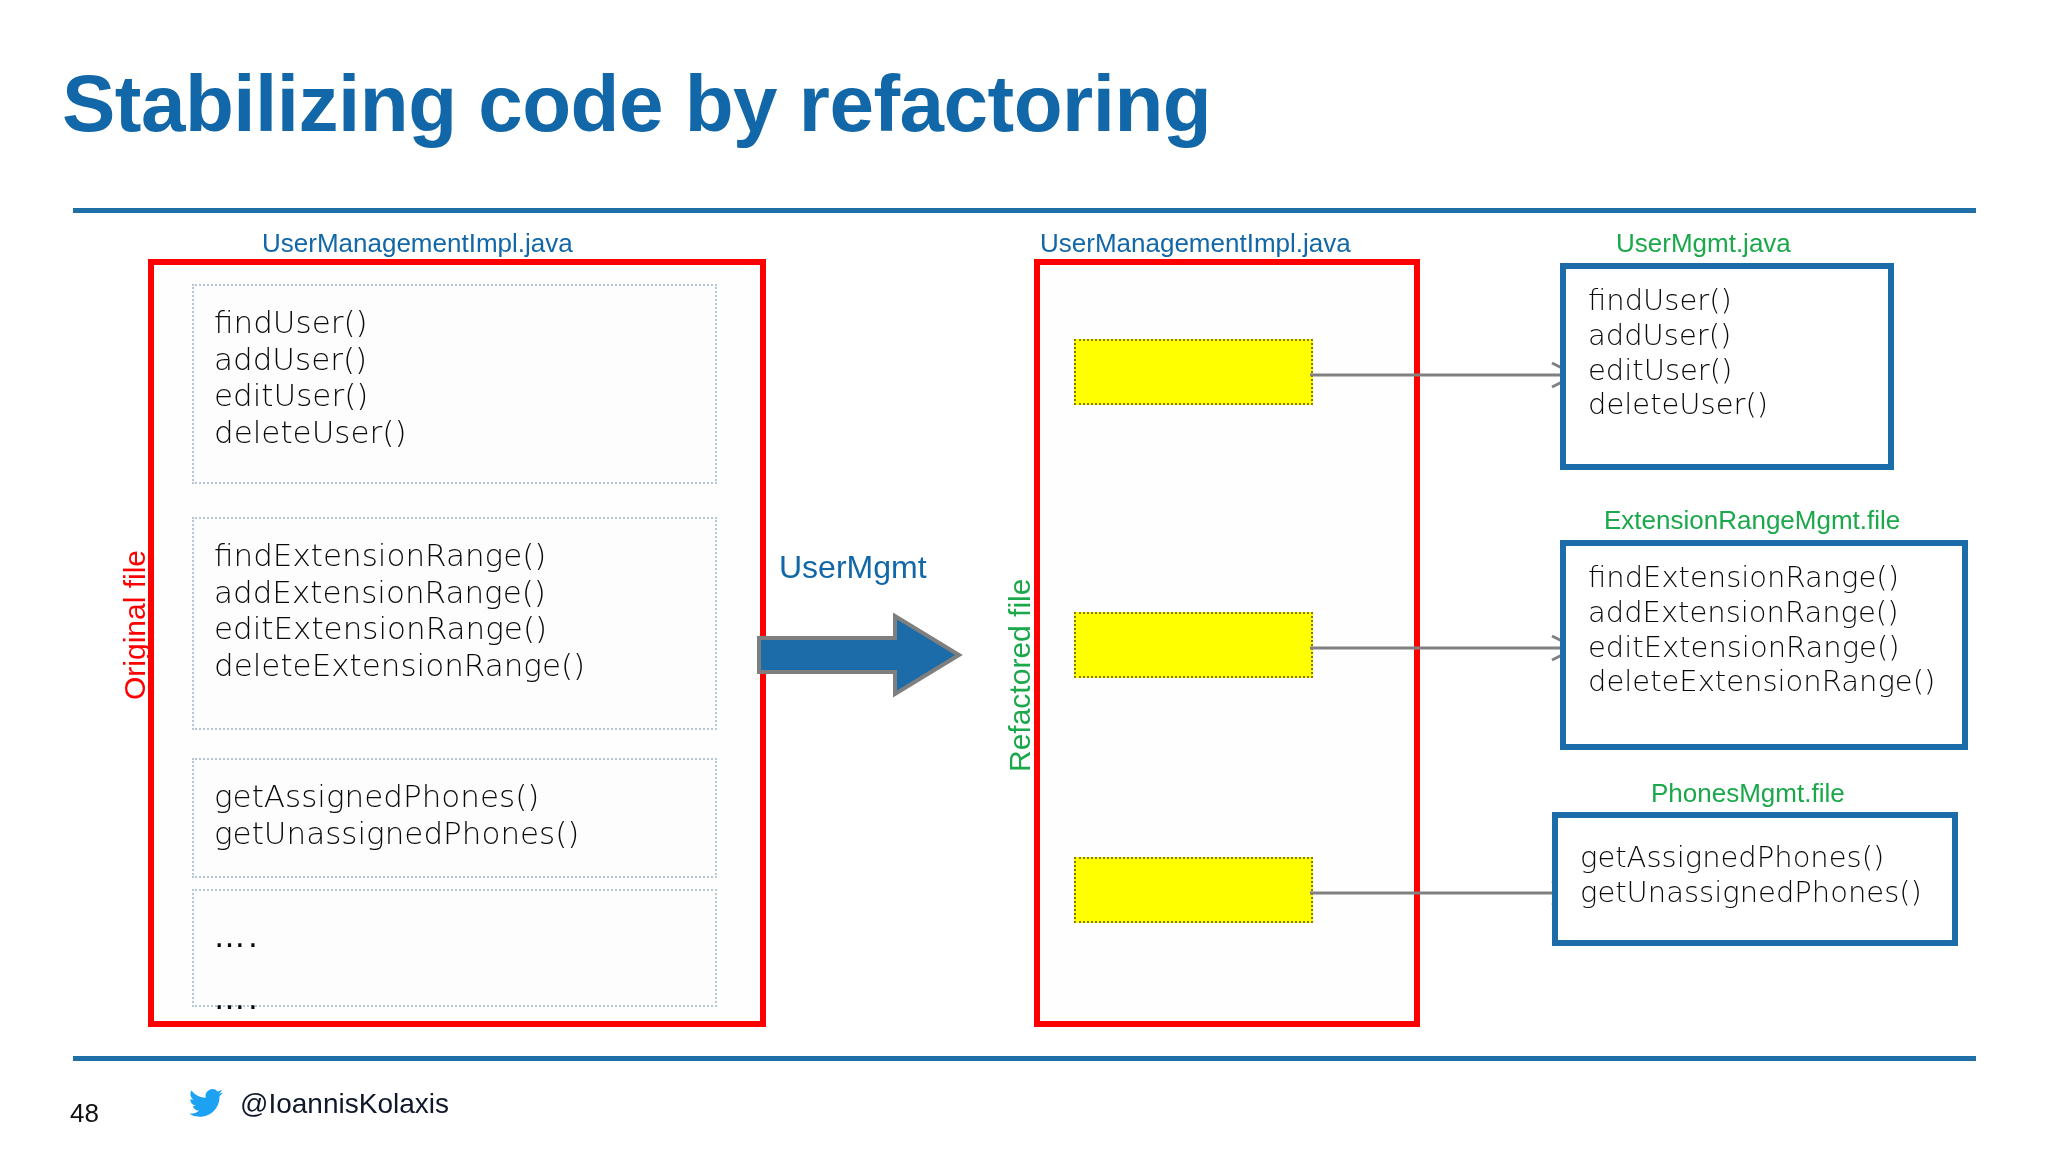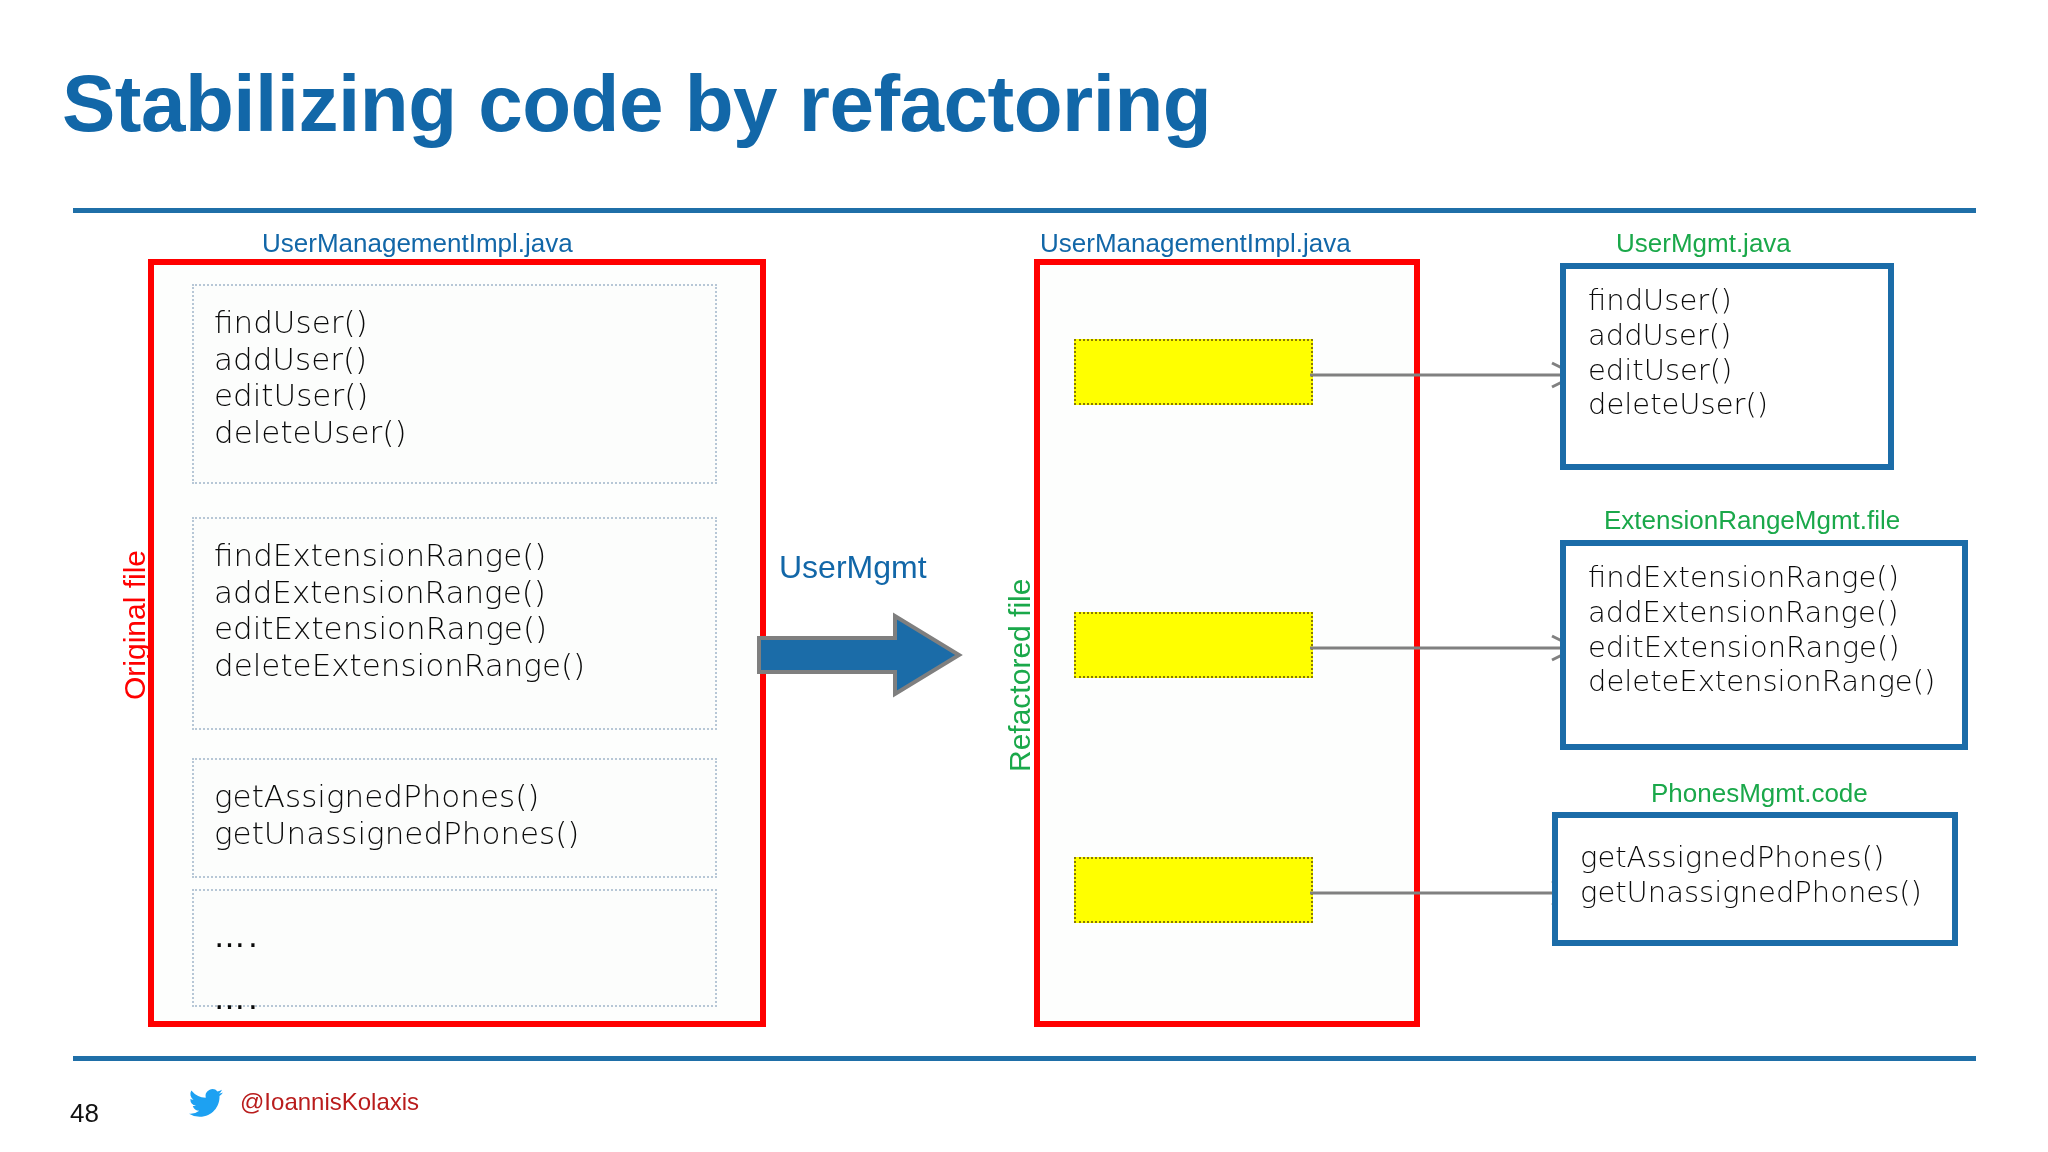--- a/index.html
+++ b/index.html
@@ -131,22 +131,22 @@
     position: absolute;
     left: 70px;
     top: 1098px;
     font-size: 26px;
     color: #111111;
   }
   .twitter-handle {
     position: absolute;
     left: 240px;
     top: 1088px;
-    font-size: 24px;
-    color: #b91c1c;
+    font-size: 28px;
+    color: #0f172a;
     white-space: nowrap;
   }
   .twitter-icon {
     position: absolute;
     left: 186px;
     top: 1086px;
     width: 40px;
     height: 34px;
   }
   .atos-logo {
@@ -239,21 +239,21 @@
   </div>
 
   <div class="col-caption green" style="left:1604px; top:505px;">ExtensionRangeMgmt.file</div>
   <div class="blue-file-box" style="left:1560px; top:540px; width:408px; height:210px;">
     <div class="method-line">findExtensionRange()</div>
     <div class="method-line">addExtensionRange()</div>
     <div class="method-line">editExtensionRange()</div>
     <div class="method-line">deleteExtensionRange()</div>
   </div>
 
-  <div class="col-caption green" style="left:1651px; top:778px;">PhonesMgmt.code</div>
+  <div class="col-caption green" style="left:1651px; top:778px;">PhonesMgmt.file</div>
   <div class="blue-file-box" style="left:1552px; top:812px; width:406px; height:134px; padding-top:22px;">
     <div class="method-line">getAssignedPhones()</div>
     <div class="method-line">getUnassignedPhones()</div>
   </div>
 
   <div class="footer-rule"></div>
   <div class="page-number">48</div>
 
   <svg class="twitter-icon" viewBox="0 0 24 24">
     <path fill="#1da1f2" d="M23.95 4.57a10 10 0 0 1-2.82.77 4.96 4.96 0 0 0 2.16-2.72c-.95.56-2 .96-3.12 1.18a4.92 4.92 0 0 0-8.38 4.48A13.94 13.94 0 0 1 1.64 3.16a4.92 4.92 0 0 0 1.52 6.57 4.9 4.9 0 0 1-2.23-.61v.06a4.92 4.92 0 0 0 3.95 4.83 4.96 4.96 0 0 1-2.22.08 4.93 4.93 0 0 0 4.6 3.42A9.87 9.87 0 0 1 0 19.54a13.9 13.9 0 0 0 7.55 2.21c9.05 0 14-7.5 14-14 0-.21 0-.42-.02-.63a9.94 9.94 0 0 0 2.42-2.55z"></path>

